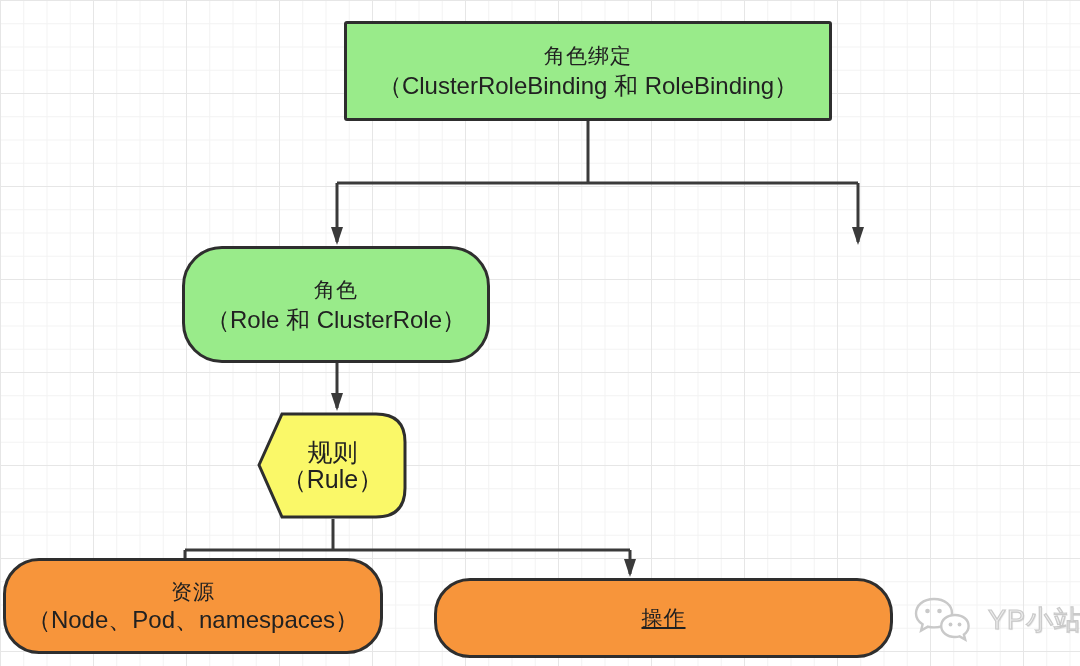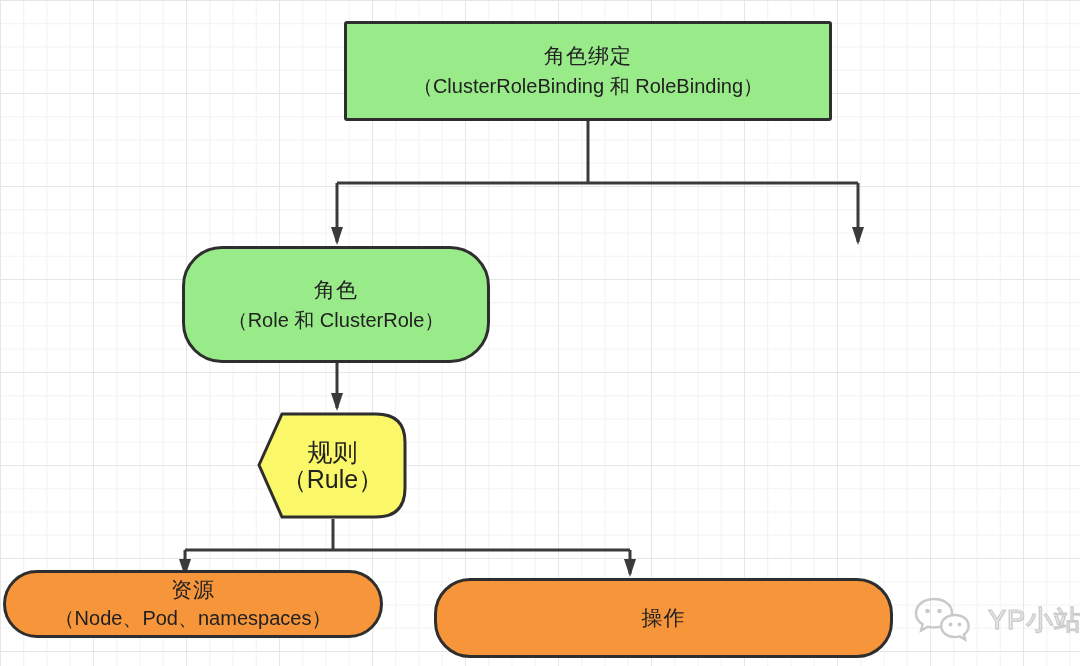--- a/index.html
+++ b/index.html
@@ -26,29 +26,29 @@
   .node{
     position:absolute;
     box-sizing:border-box;
     border:3px solid var(--c-border,#2e2e2e);
     display:flex;flex-direction:column;align-items:center;justify-content:center;
     color:var(--c-text,#212121);
     text-align:center;
     line-height:30px;
   }
   .node .title{font-size:21px;letter-spacing:1px;}
-  .node .subtitle{font-size:20px;}
+  .node .subtitle{font-size:24px;}
   .green{background:var(--c-green,#99eb8a);}
   .orange{background:var(--c-orange,#f7953b);}
 
   .node-rolebinding{left:344px;top:21px;width:488px;height:100px;border-radius:3px;}
   .node-role{left:182px;top:246px;width:308px;height:117px;border-radius:40px;}
   .node-subject{left:650px;top:246px;width:423px;height:90px;border-radius:40px;}
-  .node-resource{left:3px;top:570px;width:380px;height:68px;border-radius:36px;line-height:28px;}
-  .node-action{left:434px;top:578px;width:459px;height:80px;border-radius:36px;line-height:28px;}
+  .node-resource{left:3px;top:558px;width:380px;height:96px;border-radius:36px;line-height:28px;}
+  .node-action{left:434px;top:578px;width:459px;height:80px;border-radius:36px;line-height:28px;text-decoration:underline;}
 
   .node-rule{
     position:absolute;left:256px;top:411px;width:153px;height:109px;
   }
   .node-rule svg{position:absolute;left:0;top:0;}
   .node-rule .pent-fill{fill:var(--c-yellow,#faf868);stroke:var(--c-border,#2e2e2e);stroke-width:3;}
   .node-rule .label{
     position:absolute;left:0;top:0;width:100%;height:100%;
     display:flex;flex-direction:column;align-items:center;justify-content:center;
     color:var(--c-text,#212121);font-size:25px;line-height:27px;text-align:center;

